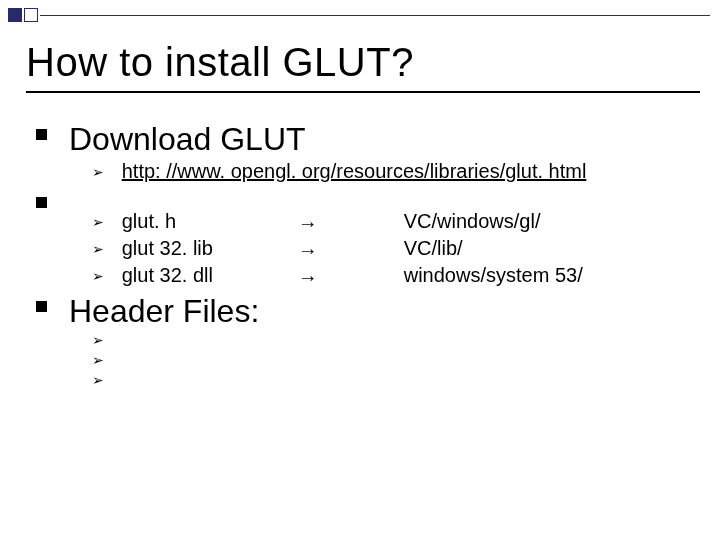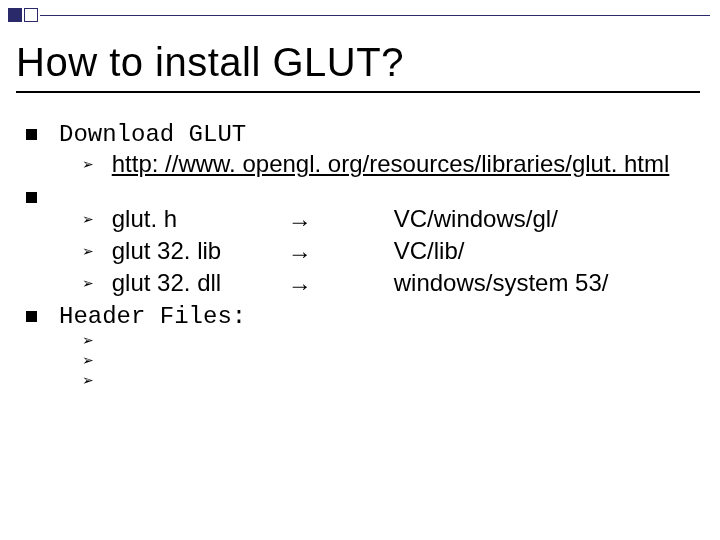--- a/index.html
+++ b/index.html
@@ -31,21 +31,21 @@
     position: absolute;
     top: 15px;
     left: 40px;
     right: 10px;
     height: 1px;
     background: #2a2a6a;
   }
   .slide {
     position: absolute;
     top: 40px;
-    left: 16px;
+    left: 26px;
     right: 20px;
   }
   .title {
     font-size: 40px;
     font-weight: 400;
     margin-bottom: 28px;
     border-bottom: 2px solid #000;
     padding-bottom: 6px;
     letter-spacing: 0.5px;
   }
@@ -61,38 +61,37 @@
   .l1 .bullet-sq {
     width: 11px;
     height: 11px;
     background: #000;
     margin-right: 22px;
     margin-top: 8px;
     flex-shrink: 0;
     align-self: flex-start;
   }
   .l1 .text {
-    font-size: 24px;
-    font-family: Liberation Mono, monospace;
+    font-size: 32px;
   }
   .l2 {
     display: flex;
     align-items: baseline;
     margin-left: 56px;
     margin-bottom: 4px;
   }
   .l2 .chev {
     font-size: 14px;
     margin-right: 18px;
     color: #000;
     flex-shrink: 0;
     align-self: center;
   }
   .l2 .text {
-    font-size: 24px;
+    font-size: 20px;
   }
   .underline { text-decoration: underline; }
   .filerow {
     display: flex;
     align-items: baseline;
     gap: 46px;
   }
   .col-file { width: 130px; }
   .col-arrow { width: 60px; font-family: 'Arial'; }
   .col-dest { }

